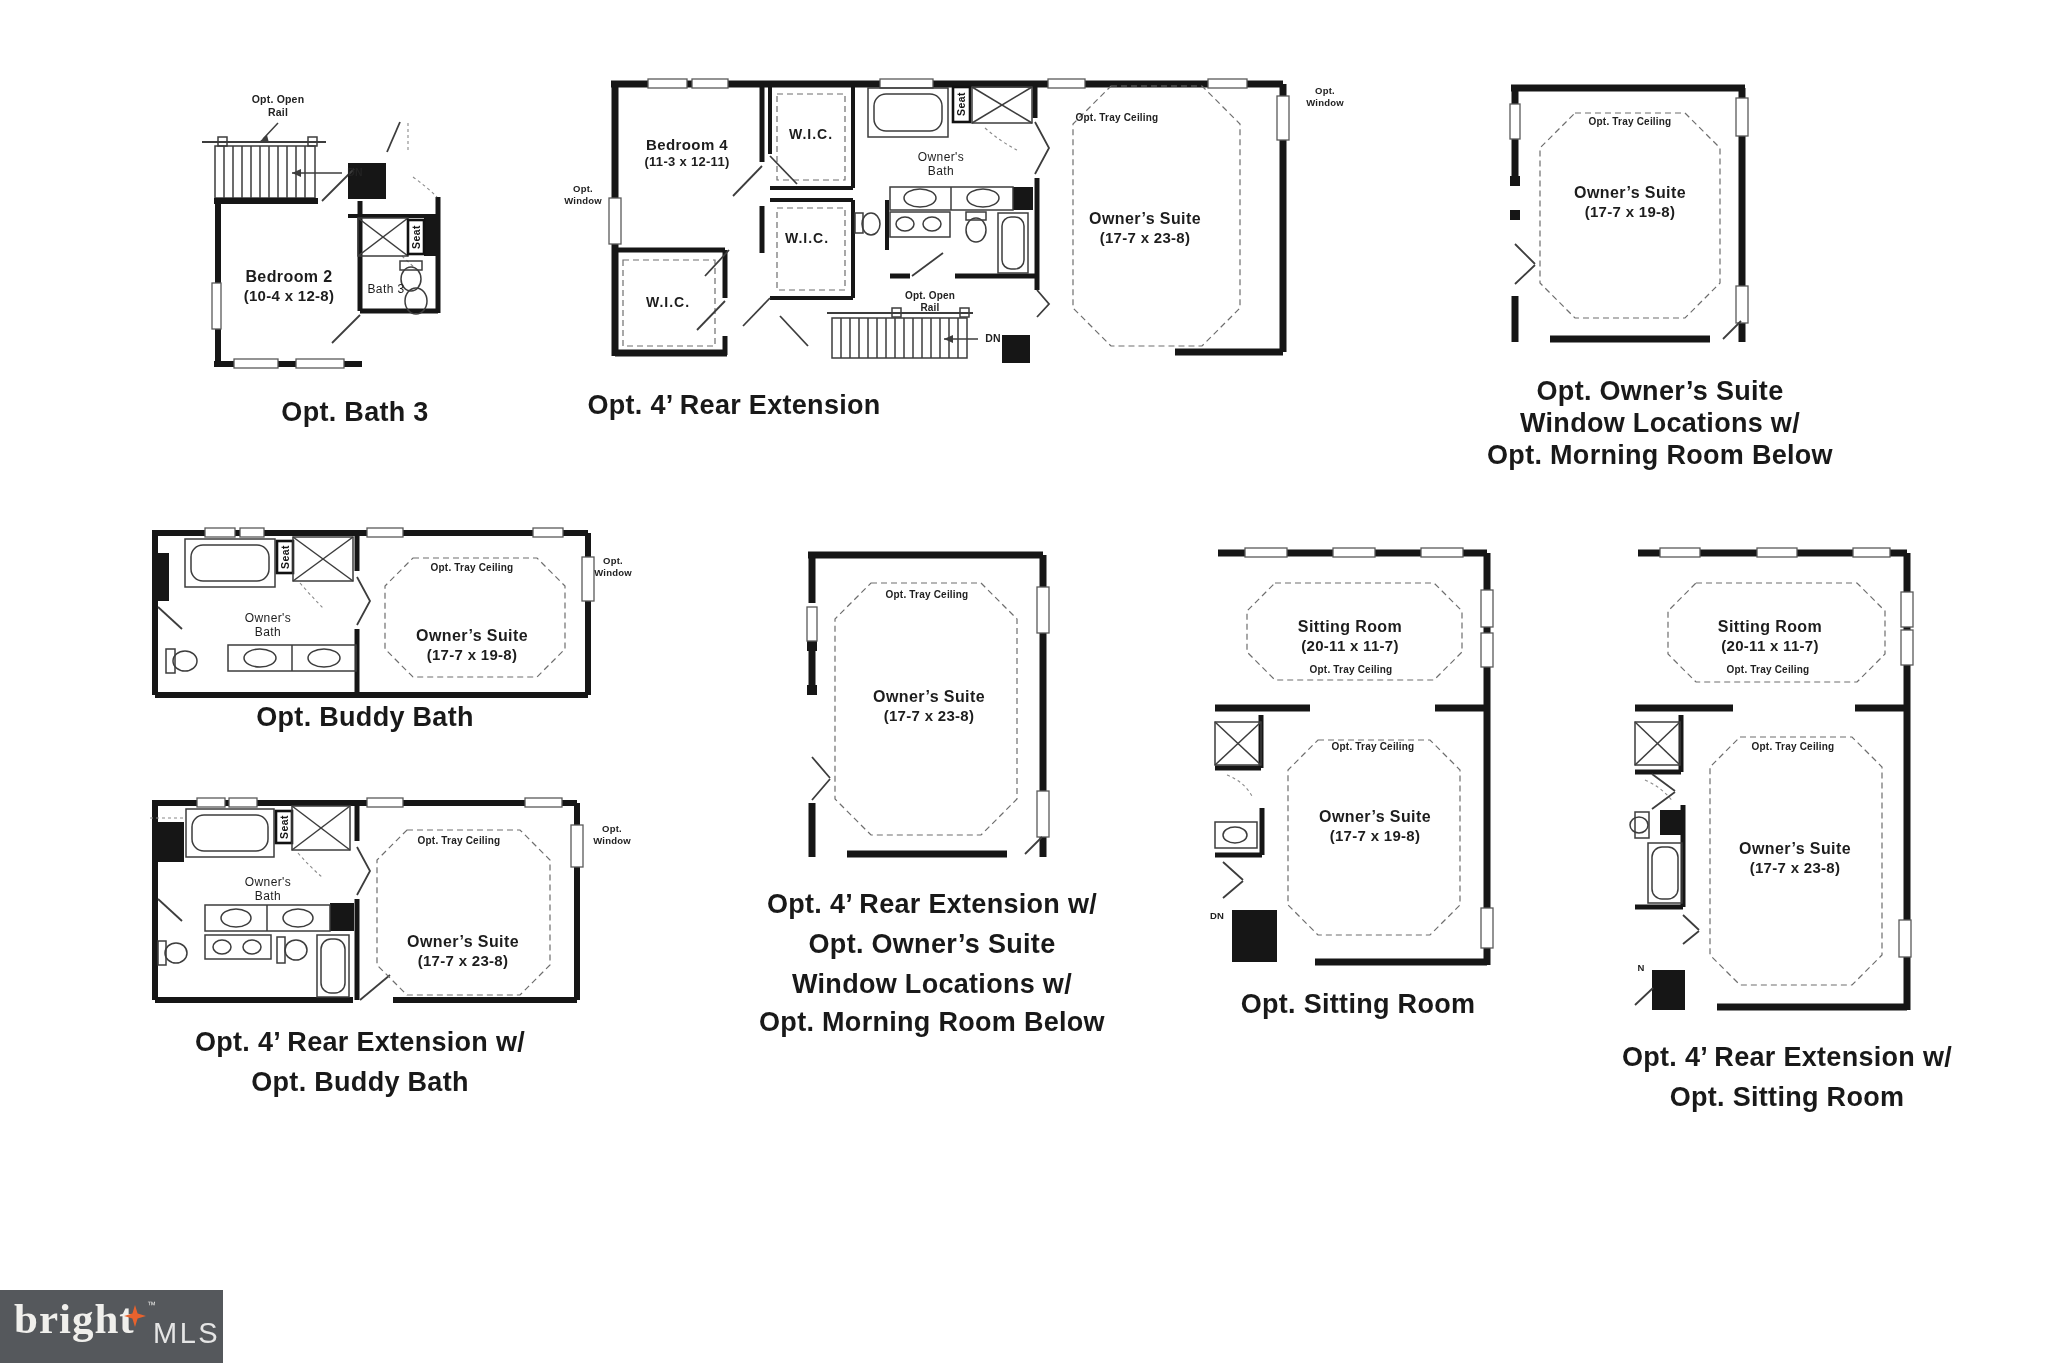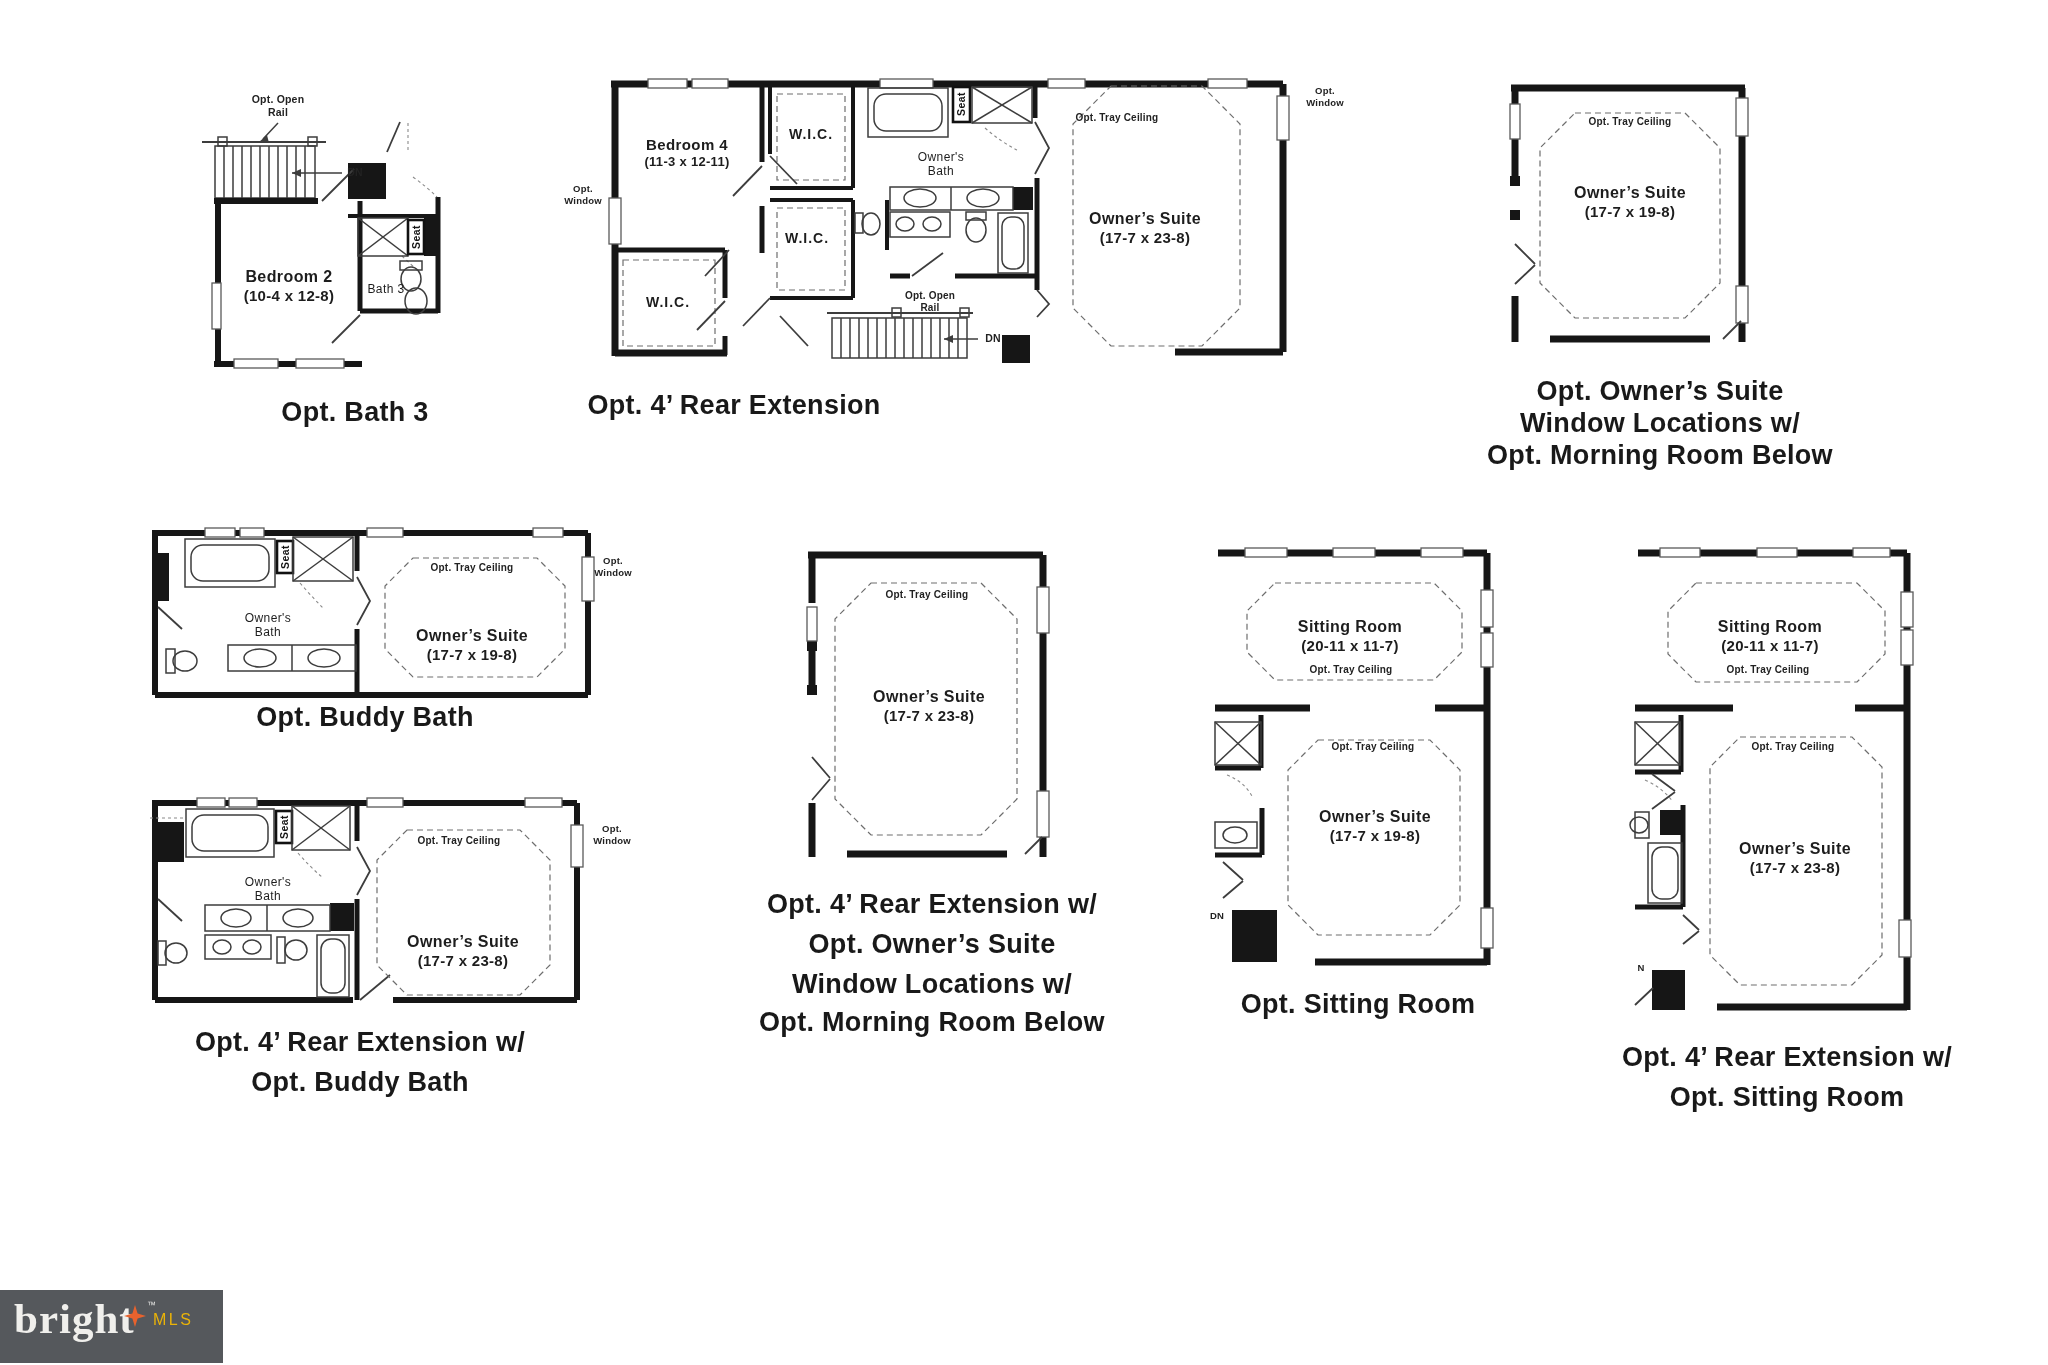--- a/index.html
+++ b/index.html
@@ -30,21 +30,21 @@
   .caption{position:absolute;transform:translateX(-50%);text-align:center;font-weight:bold;
            color:#191919;font-size:27px;letter-spacing:.3px;white-space:nowrap;}
   
   .title-block{position:absolute;left:424px;top:1148px;width:1210px;text-align:center;}
   .title-line{font-size:45px;font-weight:bold;color:#1b1b1b;line-height:55px;letter-spacing:-.3px;}
   
   .logo{position:absolute;left:0;top:1290px;width:223px;height:73px;background:#55585c;}
   .logo .brand{position:absolute;left:14px;top:4px;font-family:"Liberation Serif", serif;
                font-weight:bold;font-size:43px;color:#f0efec;letter-spacing:1px;}
   .logo .tm{position:absolute;left:147px;top:10px;font-size:9px;color:#e3e3e1;}
-  .logo .mls{position:absolute;left:153px;top:21px;font-size:16px;color:#eab308;letter-spacing:2.5px;}
+  .logo .mls{position:absolute;left:153px;top:27px;font-size:29px;color:#e5e5e5;letter-spacing:2.5px;}
   .logo .star{position:absolute;left:124px;top:15px;}
 </style>
 </head>
 <body>
 
 <div class="page">
 
   <div class="plan" style="left:150px;top:85px;width:330px;height:350px;">
     <svg width="330" height="300">
       <g>

